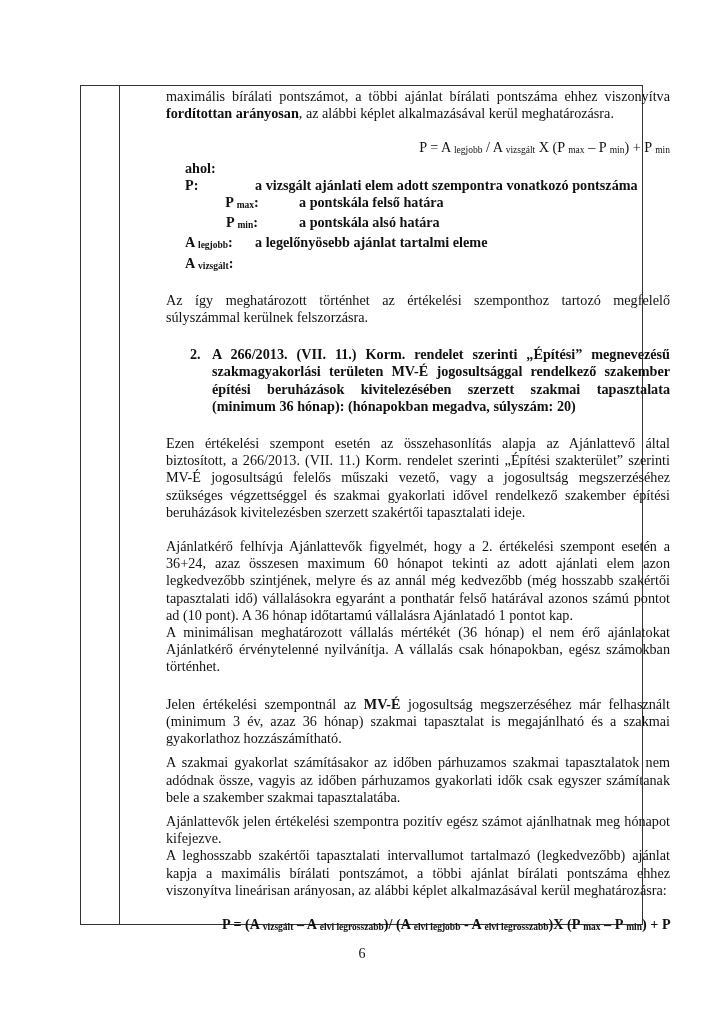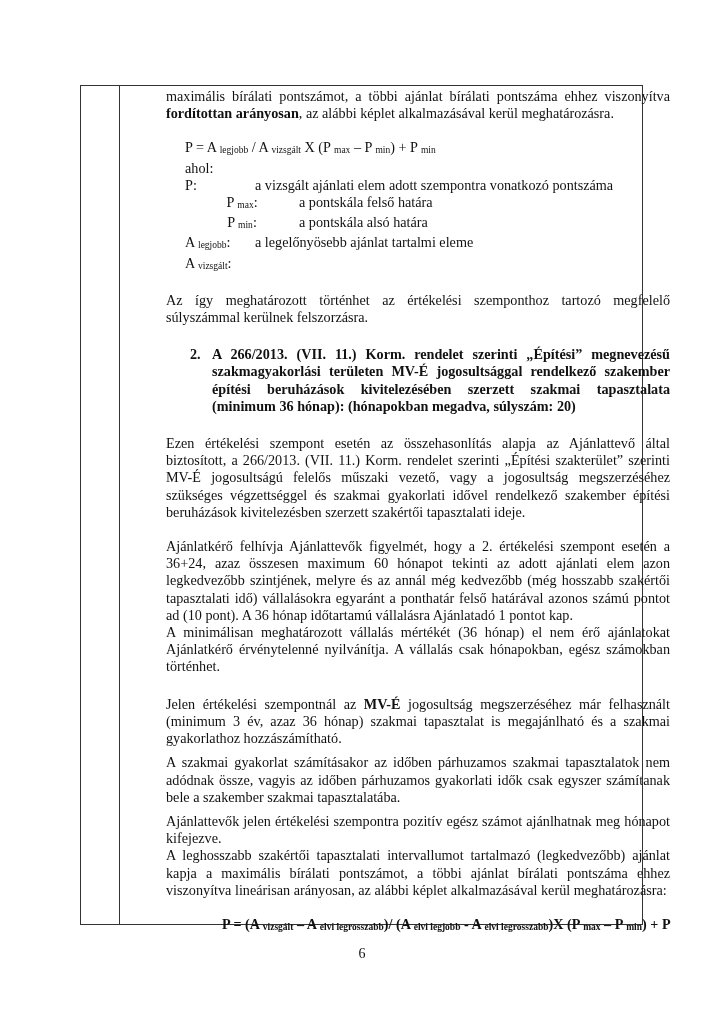--- a/index.html
+++ b/index.html
@@ -8,22 +8,22 @@
   .tbl { position:absolute; left:80px; top:85px; width:563px; height:840px;
          border:1.5px solid #333; box-sizing:border-box; }
   .divider { position:absolute; left:38px; top:0; bottom:0; width:0; border-left:1.5px solid #333; }
   .cell { position:absolute; left:47px; top:2px; width:504px; line-height:17.2px;margin-left:38px; }
   p { margin:0; text-align:justify; }
   .gap-s { height:7px; }
   .gap-m { height:17px; }
   .gap-l { height:20px; }
   b { font-weight:bold; }
   sub { font-size:9.5px; vertical-align:-1px; }
-  .formula { padding-left:19px; }
-  .defs { padding-left:19px; }
+  .formula { padding-left:19px;text-align:right; }
+  .defs { padding-left:19px;font-weight:bold; }
   .def-row { display:flex; }
   .def-key { width:70px; }
   .def-key.wide { width:114px;text-align:center; }
   .def-key.mid { width:70px; }
   .heading { display:flex; padding-left:24px; font-weight:bold; }
   .heading .num { width:22px; flex:none; }
   .heading .txt { text-align:justify; flex:1; }
   .formula2 { padding-left:56px; white-space:nowrap;font-weight:bold; }
   .pagenum { position:absolute; left:0; width:724px; top:946px; text-align:center; font-size:14px; }
 </style>

